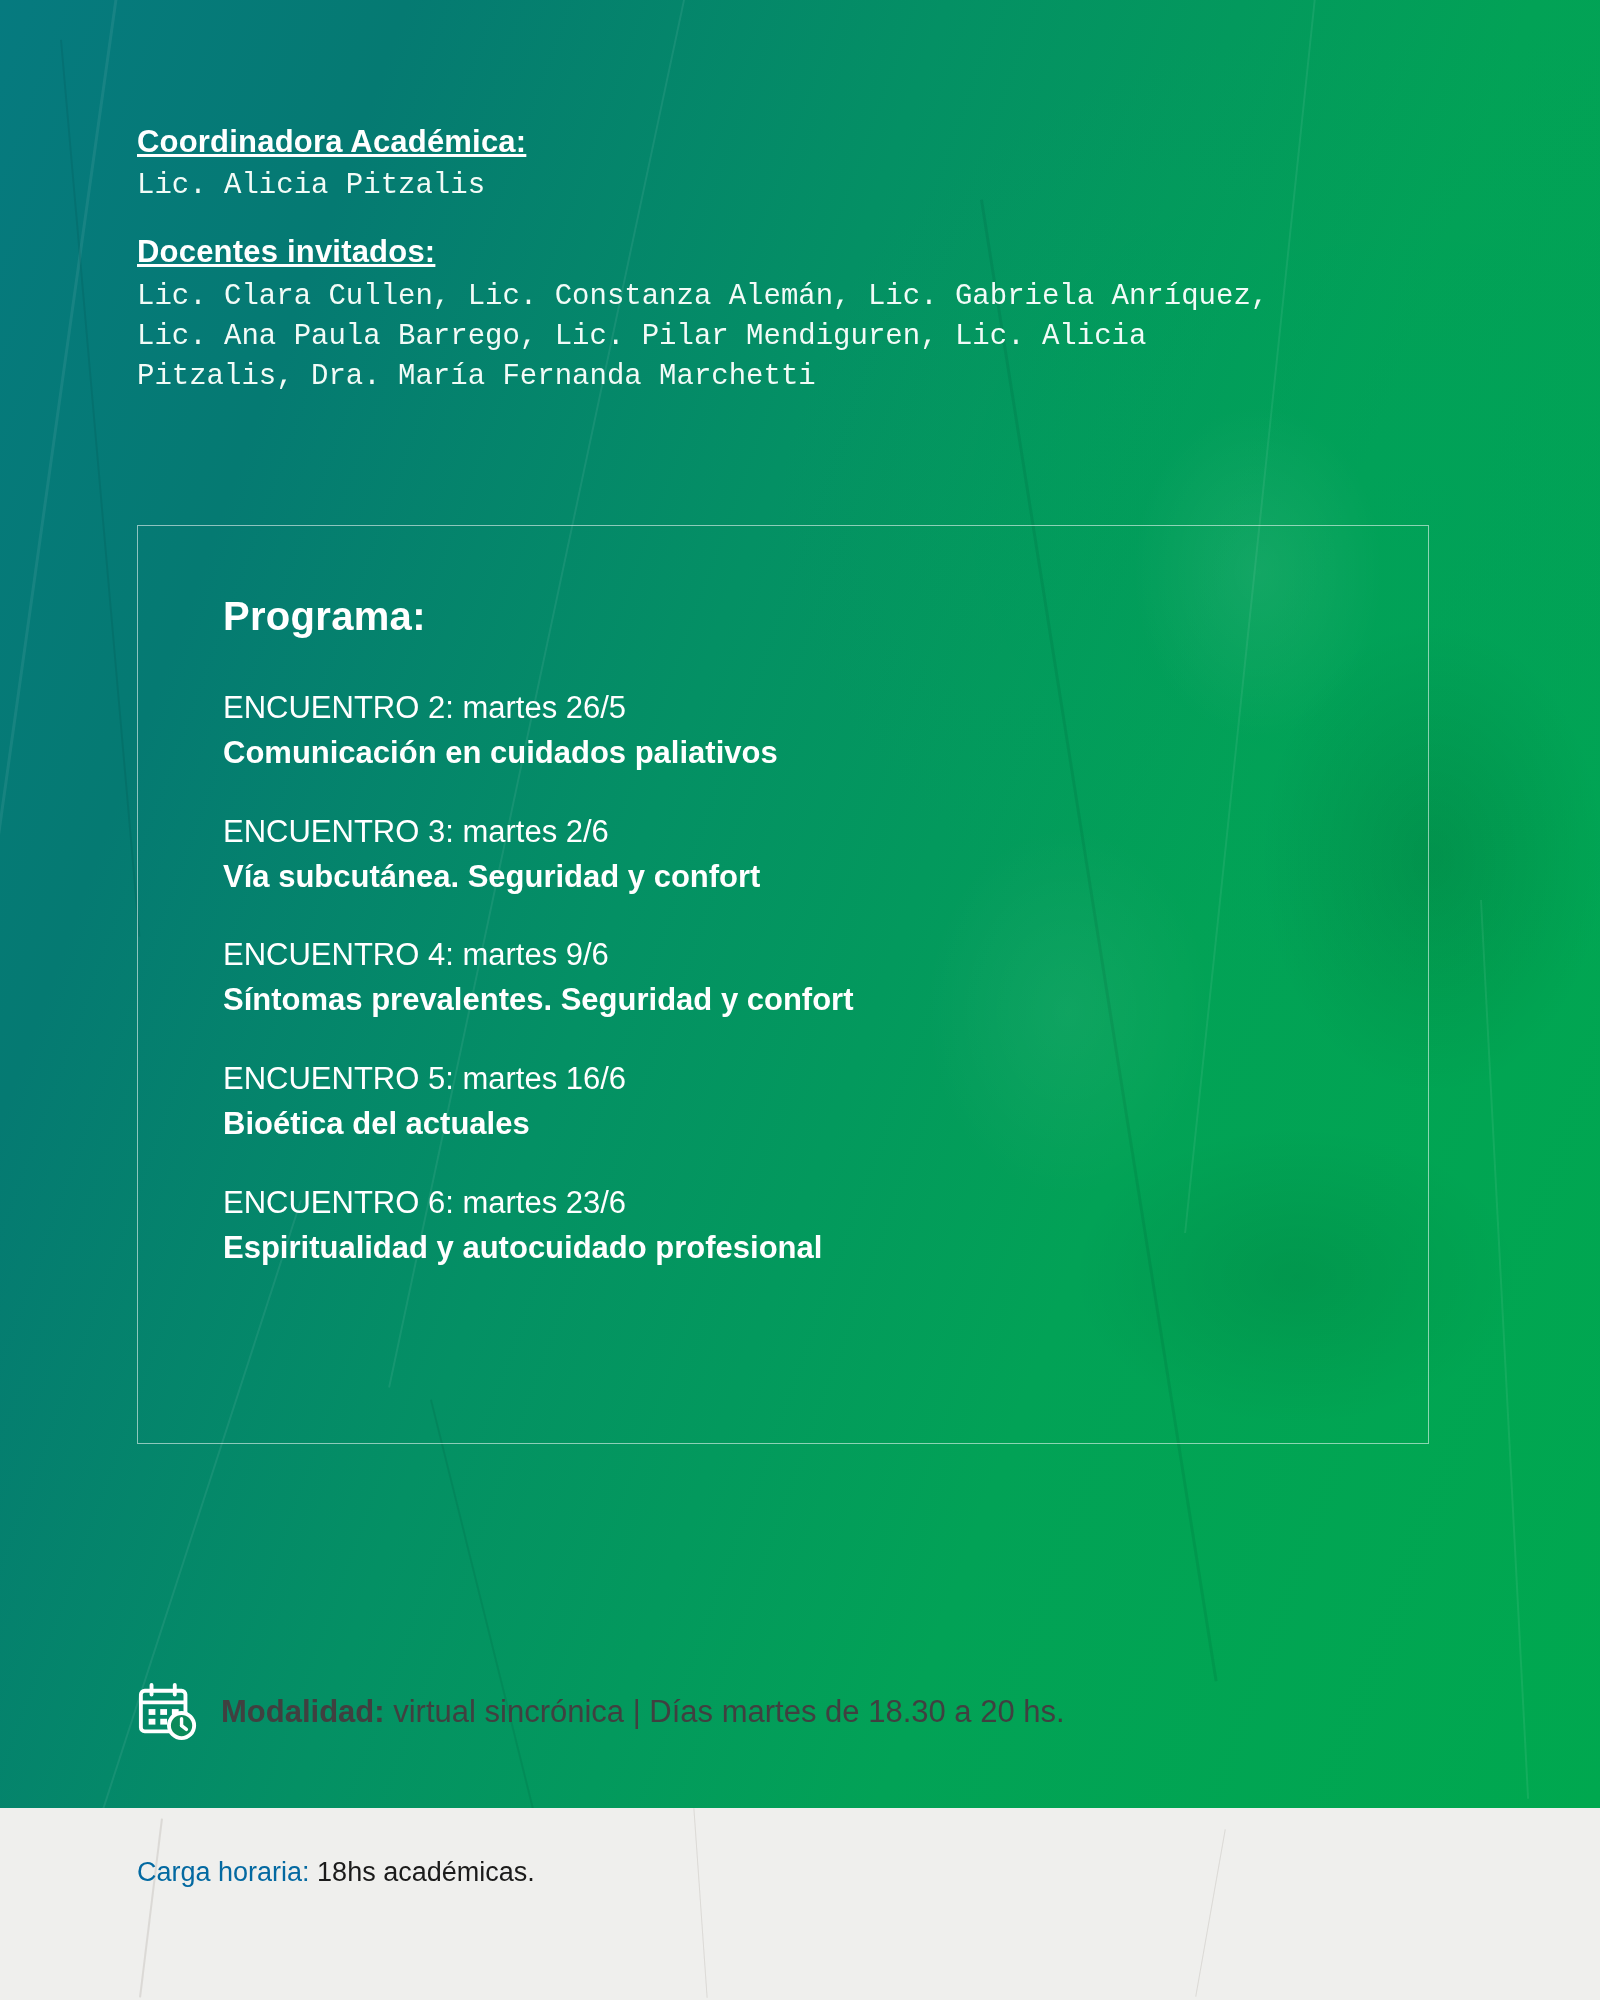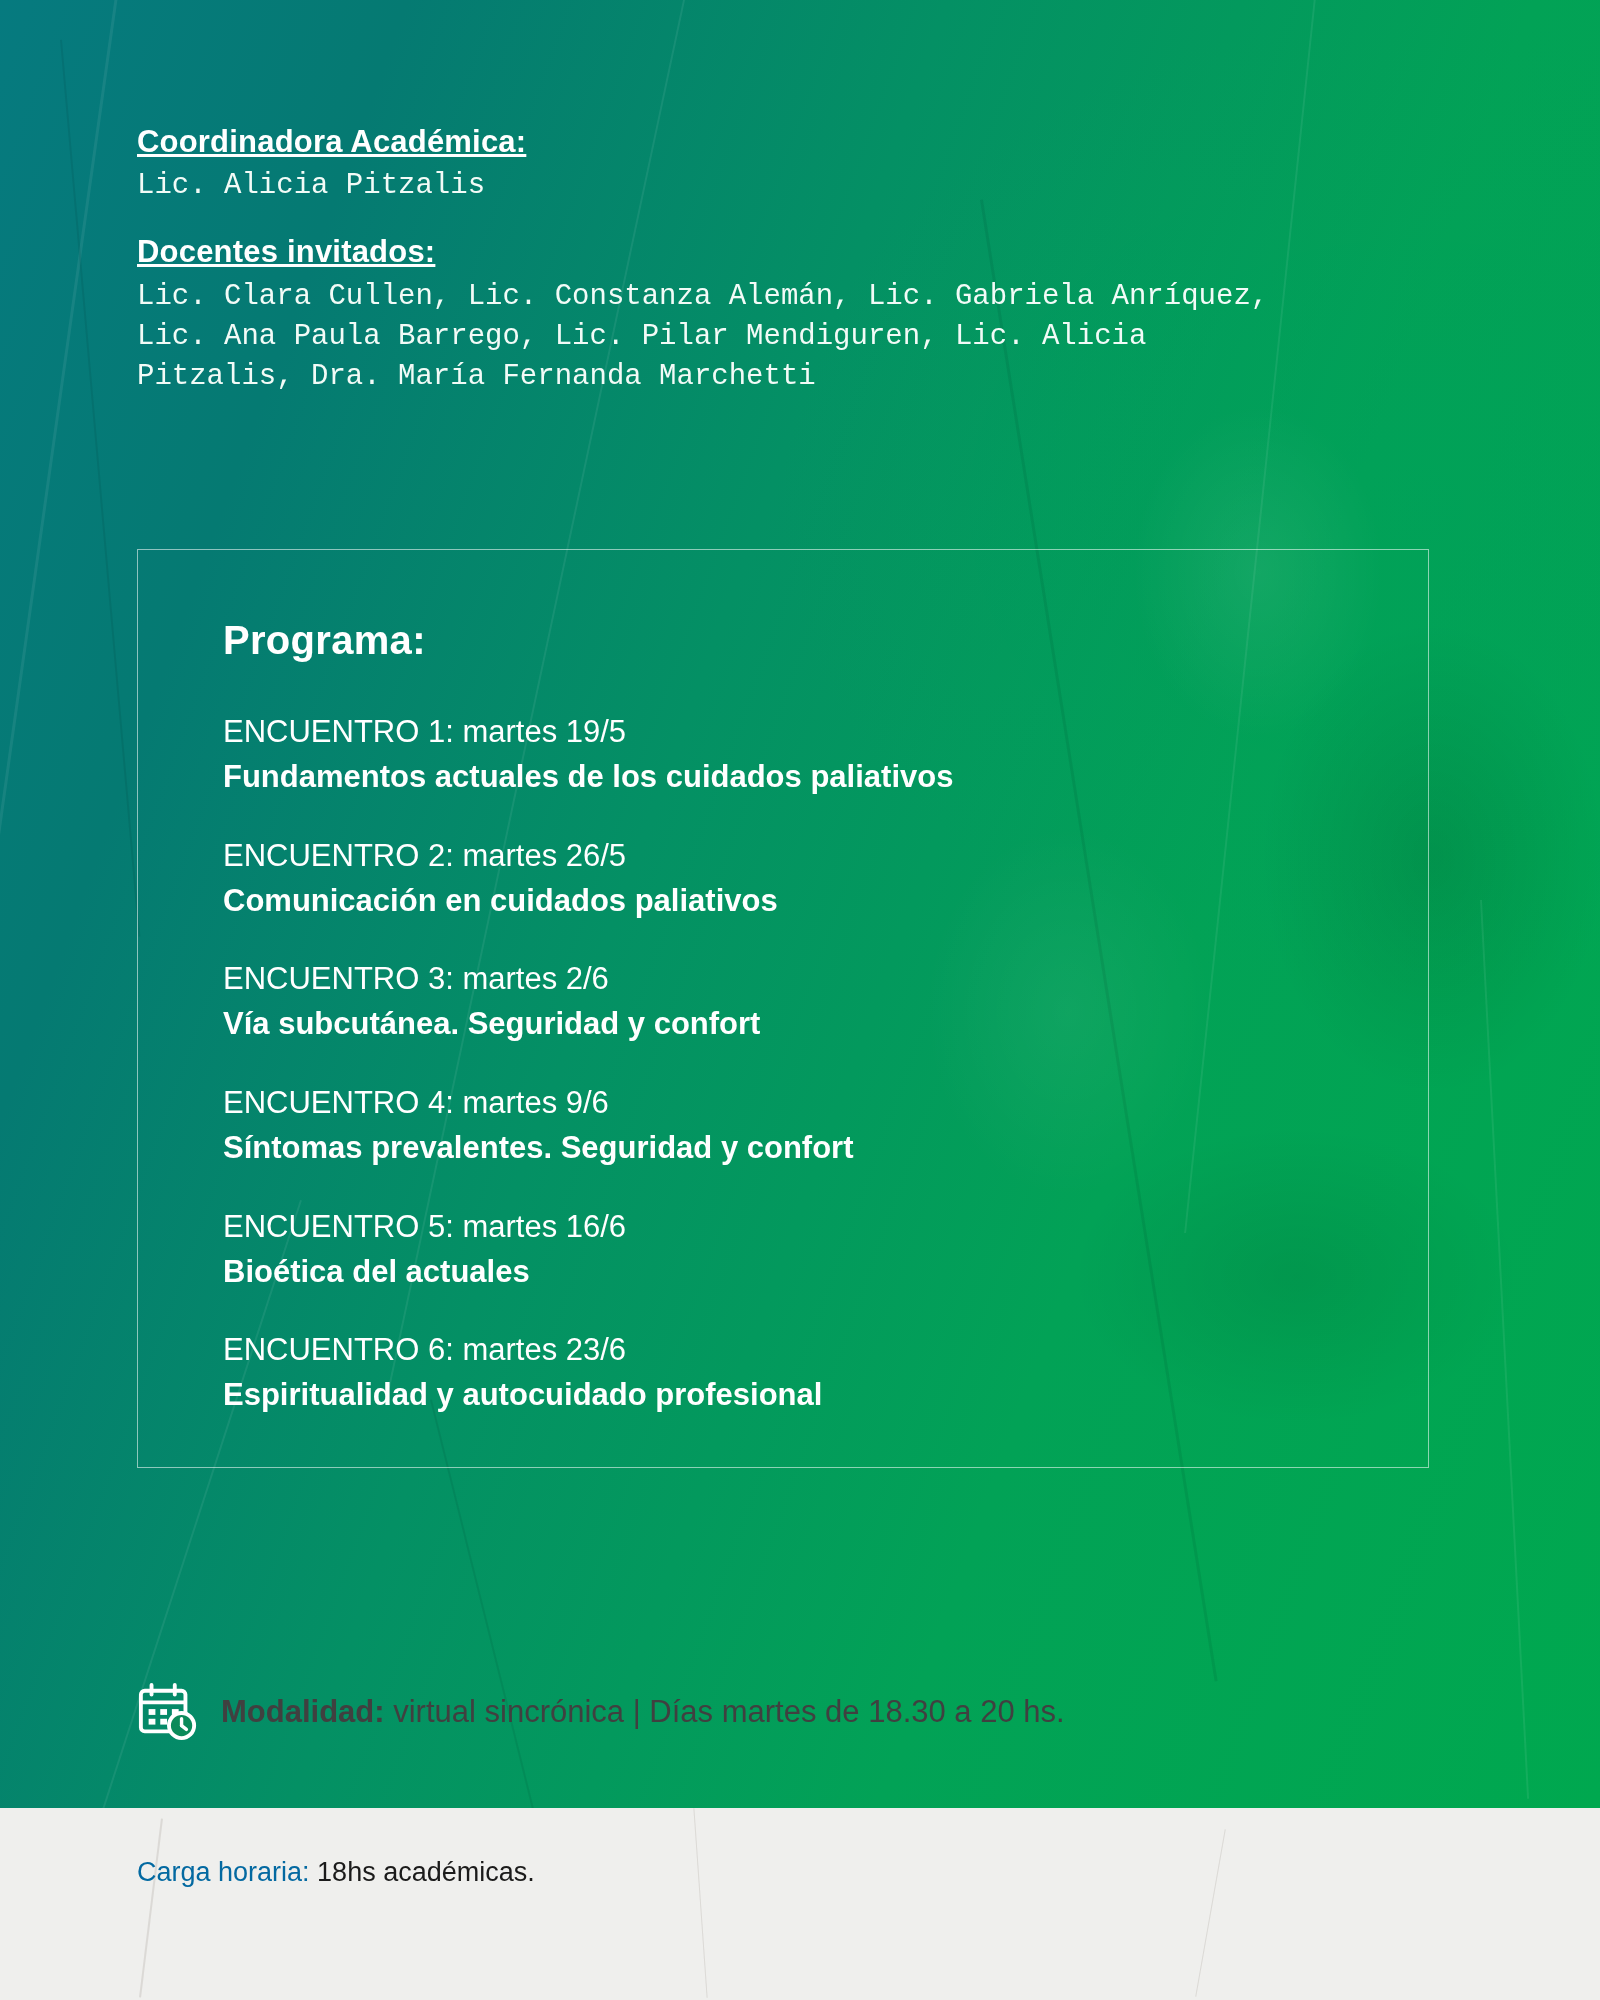--- a/index.html
+++ b/index.html
@@ -97,21 +97,21 @@
     line-height: 1.38;
     margin: 0;
     color: #f2fbf7;
     font-family: Liberation Mono, monospace;
   }
 
   
   .programa-box {
     position: absolute;
     left: 137px;
-    top: 549px;
+    top: 525px;
     width: 1292px;
     height: 919px;
     border: 1.5px solid rgba(255,255,255,0.55);
     box-sizing: border-box;
   }
   .programa-inner {
     padding: 68px 0 0 85px;
   }
   .programa-title {
     font-size: 40px;
@@ -204,24 +204,20 @@
       <p class="cred-title">Docentes invitados:</p>
       <p class="cred-body" style="max-width:1180px;">Lic. Clara Cullen, Lic. Constanza Alemán, Lic. Gabriela Anríquez, Lic. Ana Paula Barrego, Lic. Pilar Mendiguren, Lic. Alicia Pitzalis, Dra. María Fernanda Marchetti</p>
     </div>
 
   </div>
 
   <div class="programa-box">
     <div class="programa-inner">
       <p class="programa-title">Programa:</p>
 
-      <div class="encuentro">
-        <p class="enc-head">ENCUENTRO 1: martes 19/5</p>
-        <p class="enc-topic">Fundamentos actuales de los cuidados paliativos</p>
-      </div>
 
       <div class="encuentro">
         <p class="enc-head">ENCUENTRO 2: martes 26/5</p>
         <p class="enc-topic">Comunicación en cuidados paliativos</p>
       </div>
 
       <div class="encuentro">
         <p class="enc-head">ENCUENTRO 3: martes 2/6</p>
         <p class="enc-topic">Vía subcutánea. Seguridad y confort</p>
       </div>

